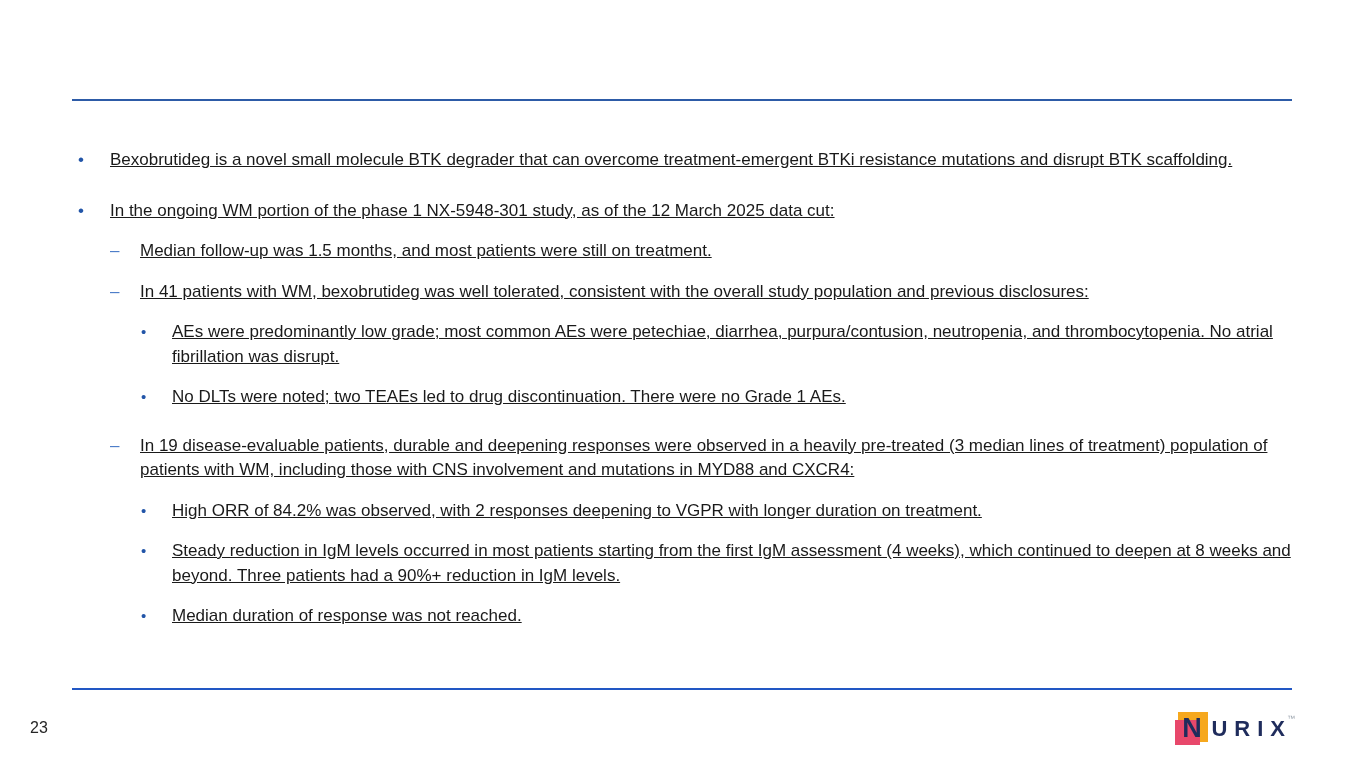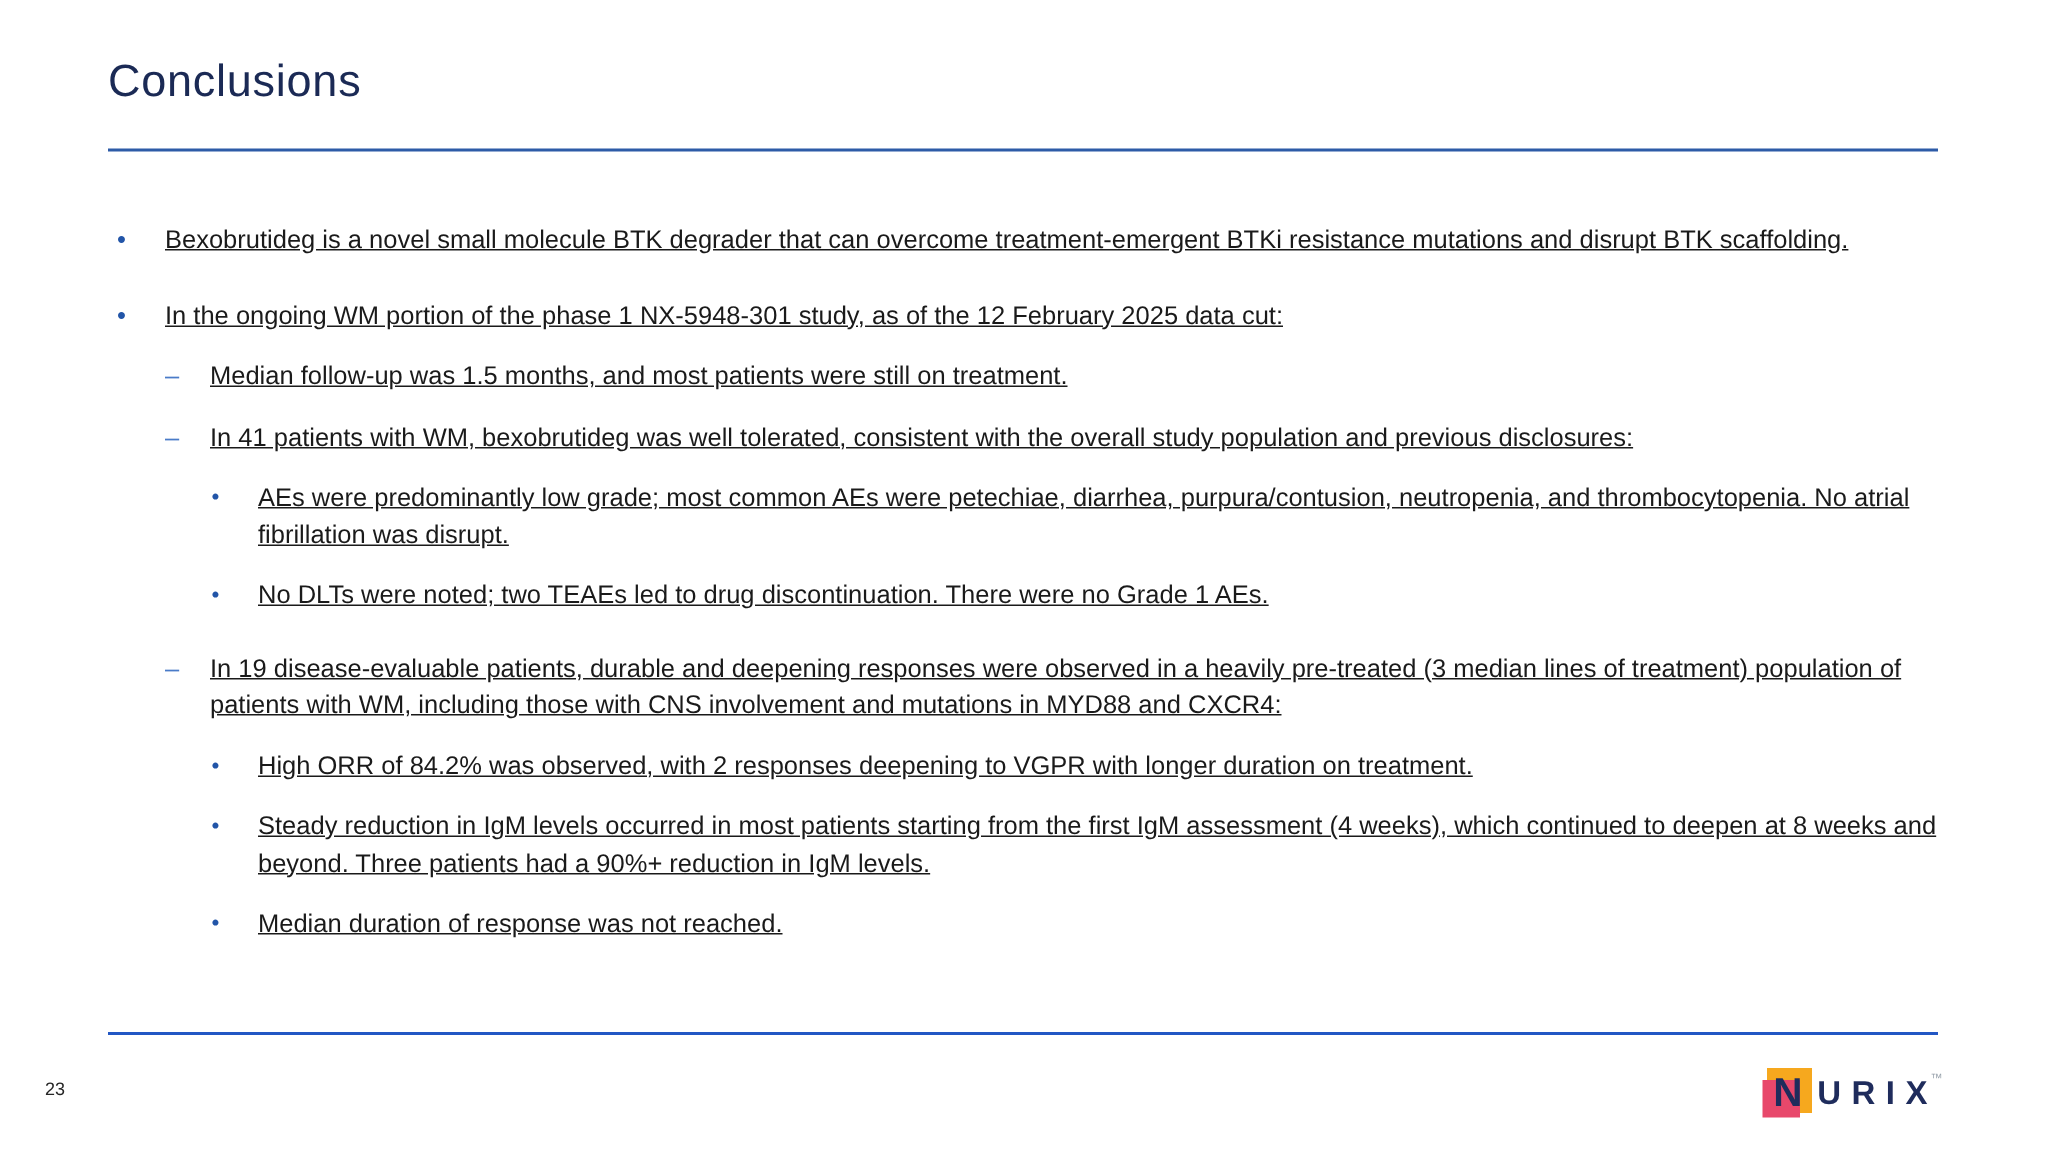--- a/index.html
+++ b/index.html
@@ -50,21 +50,21 @@
     left: 72px;
     top: 688px;
     width: 1220px;
     height: 2px;
     background: #2257c4;
   }
   .page-num {
     position: absolute;
     left: 30px;
     top: 719px;
-    font-size: 12px;
+    font-size: 16px;
     color: #262626;
   }
   .logo {
     position: absolute;
     right: 70px;
     top: 712px;
     display: flex;
     align-items: center;
   }
   .logo-mark { position: relative; width: 33px; height: 33px; margin-right: 3px; flex: none; }
@@ -87,33 +87,32 @@
     align-self: flex-start;
     margin-top: 2px;
     margin-left: -5px;
   }
 </style>
 </head>
 <body>
 
 <div class="slide">
 
-  <div class="title">Conclusions</div>
   <div class="rule-top"></div>
 
   <div class="content">
 
     <div class="row l1">
       <span class="marker">•</span>
       <span class="text">Bexobrutideg is a novel small molecule BTK degrader that can overcome treatment-emergent BTKi resistance mutations and disrupt BTK scaffolding.</span>
     </div>
 
     <div class="row l1 gap-lg">
       <span class="marker">•</span>
-      <span class="text">In the ongoing WM portion of the phase 1 NX-5948-301 study, as of the 12 February 2025 data cut:</span>
+      <span class="text">In the ongoing WM portion of the phase 1 NX-5948-301 study, as of the 12 March 2025 data cut:</span>
     </div>
 
     <div class="row l2">
       <span class="marker">–</span>
       <span class="text">Median follow-up was 1.5 months, and most patients were still on treatment.</span>
     </div>
 
     <div class="row l2">
       <span class="marker">–</span>
       <span class="text">In 41 patients with WM, bexobrutideg was well tolerated, consistent with the overall study population and previous disclosures:</span>

